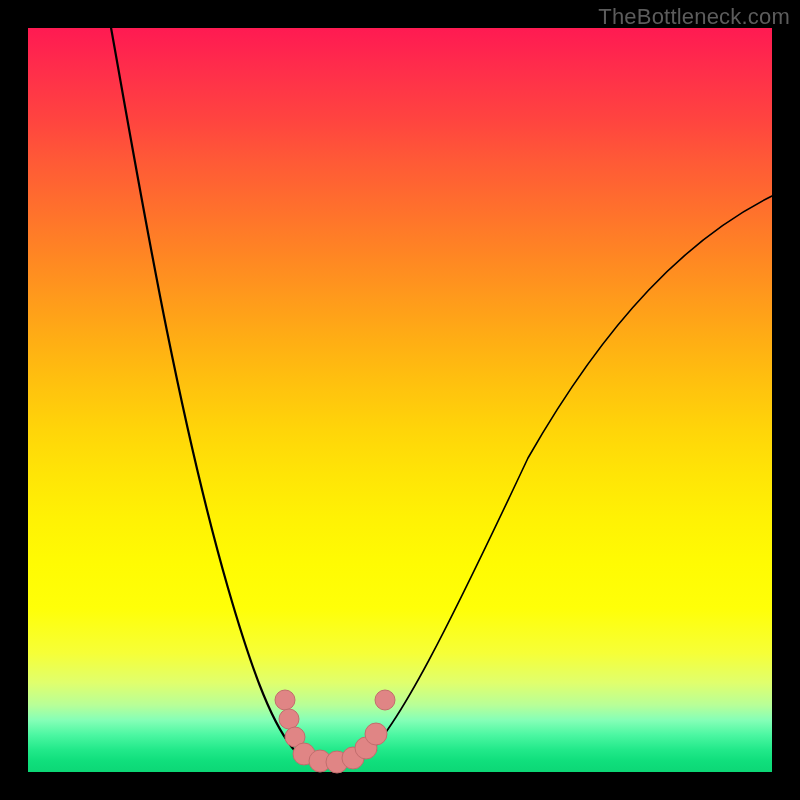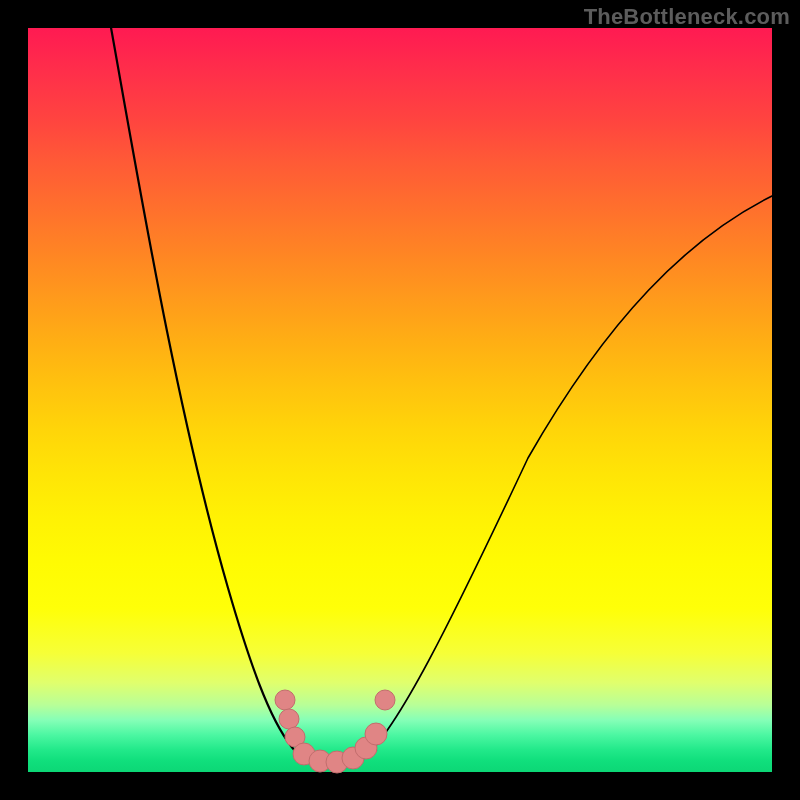--- a/index.html
+++ b/index.html
@@ -47,21 +47,21 @@
       #22e98a 97%,
       #10df7c 98.5%,
       #0cd776 100%
     );
   }
   .watermark {
     position: absolute;
     top: 4px;
     right: 10px;
     font-size: 22px;
-    font-weight: 700;
+    font-weight: 400;
     color: #5c5c5c;
     letter-spacing: 0.2px;
     user-select: none;
   }
   svg.overlay {
     position: absolute;
     left: 28px;
     top: 28px;
     width: 744px;
     height: 744px;

